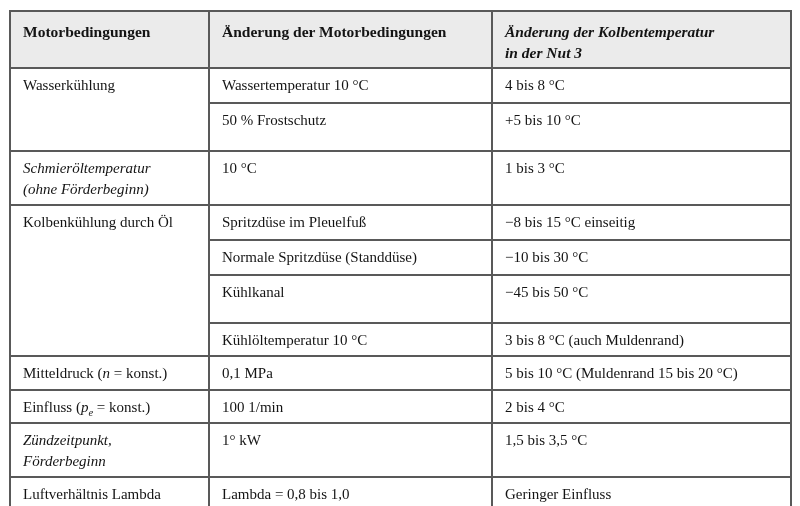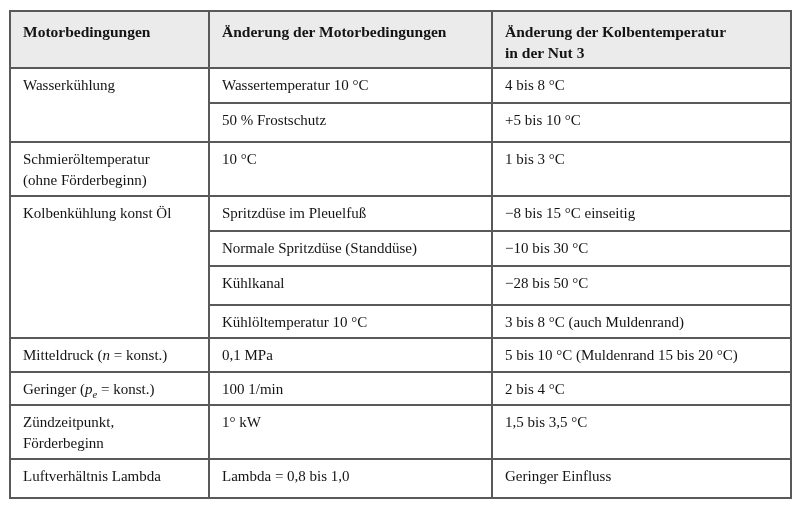--- a/index.html
+++ b/index.html
@@ -34,28 +34,28 @@
     overflow: hidden;
   }
   .data-table th {
     background: #ebebeb;
     font-weight: bold;
     font-size: 15.5px;
     padding-top: 9px;
   }
   tr.h48 { height: 48px; margin-left: 48px; }
   tr.h38 { height: 35px; }
-  tr.h33 { height: 39px; }
+  tr.h33 { height: 48px; }
   tr.h50 { height: 50px; margin-top: 46px; }
   tr.h35 { height: 35px; }
   tr.h30 { height: 30px; }
   tr.h34 { height: 34px; }
   tr.h31 { height: 31px; }
   tr.h54 { height: 54px; }
-  .line { display: block; }
+  .line { display: block; font-style: italic; }
   .var { font-style: italic; }
   sub.var-sub { font-size: 10.5px; line-height: 0; }
   .caption {
     margin-top: 16px;
     padding-left: 3px;
     display: flex;
     align-items: center;
     font-family: "Liberation Sans", sans-serif;
     font-size: 13.5px;
     color: #1a1a1a;
@@ -120,45 +120,45 @@
       <tr class="h50">
         <td>
             <span class="line">Schmieröltemperatur</span>
             <span class="line">(ohne Förderbeginn)</span>
           </td>
         <td>10 °C</td>
         <td>1 bis 3 °C</td>
       </tr>
 
       <tr class="h35">
-        <td rowspan="4">Kolbenkühlung konst Öl</td>
+        <td rowspan="4">Kolbenkühlung durch Öl</td>
         <td>Spritzdüse im Pleuelfuß</td>
         <td>−8 bis 15 °C einseitig</td>
       </tr>
       <tr class="h35">
         <td>Normale Spritzdüse (Standdüse)</td>
         <td>−10 bis 30 °C</td>
       </tr>
       <tr class="h33">
         <td>Kühlkanal</td>
-        <td>−28 bis 50 °C</td>
+        <td>−45 bis 50 °C</td>
       </tr>
       <tr class="h30">
         <td>Kühlöltemperatur 10 °C</td>
         <td>3 bis 8 °C (auch Muldenrand)</td>
       </tr>
 
       <tr class="h34">
         <td><span>Mitteldruck (</span><span class="var">n</span><span> = konst.)</span></td>
         <td>0,1 MPa</td>
         <td>5 bis 10 °C (Muldenrand 15 bis 20 °C)</td>
       </tr>
 
       <tr class="h31">
-        <td><span>Geringer (</span><span class="var">p</span><sub class="var var-sub">e</sub><span> = konst.)</span></td>
+        <td><span>Einfluss (</span><span class="var">p</span><sub class="var var-sub">e</sub><span> = konst.)</span></td>
         <td>100 1/min</td>
         <td>2 bis 4 °C</td>
       </tr>
 
       <tr class="h54">
         <td>
             <span class="line">Zündzeitpunkt,</span>
             <span class="line">Förderbeginn</span>
           </td>
         <td>1° kW</td>

